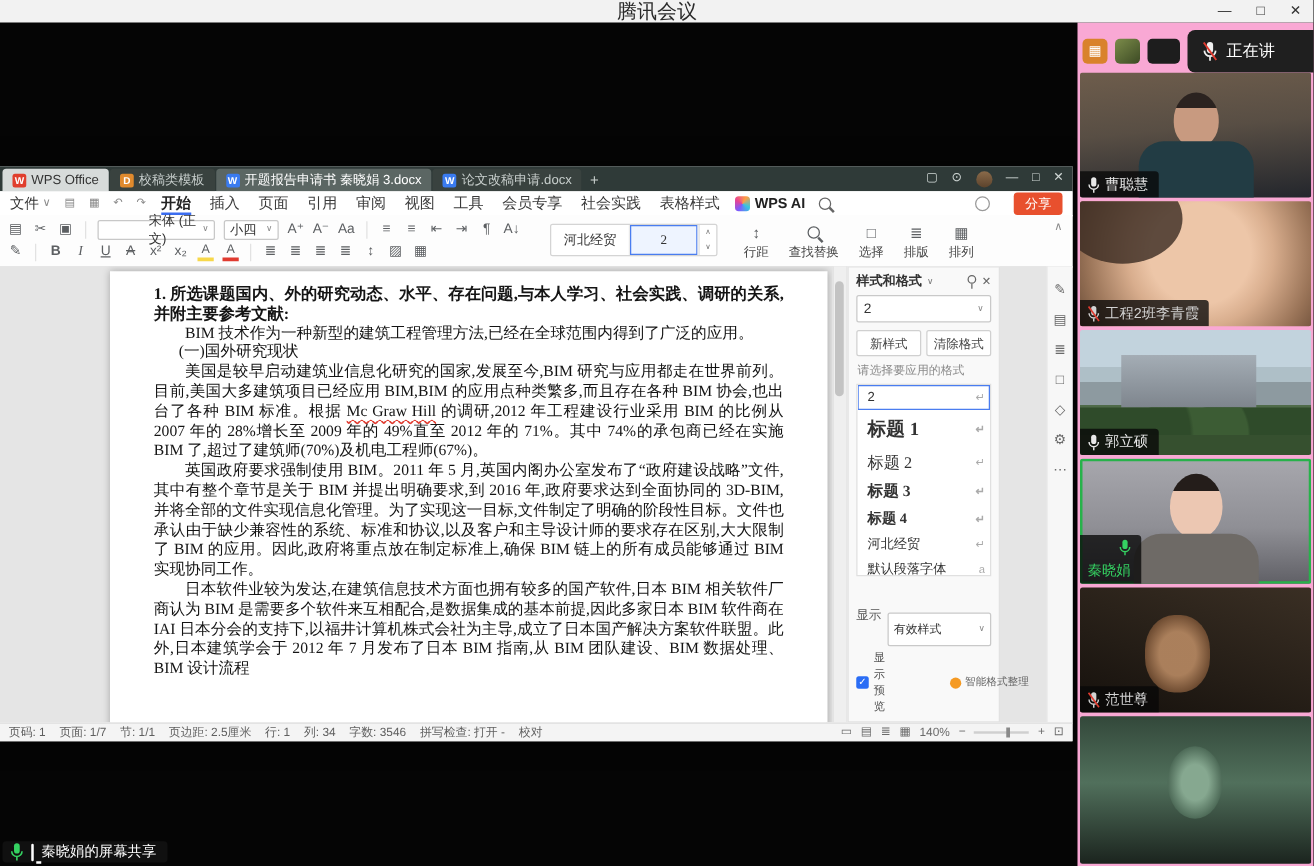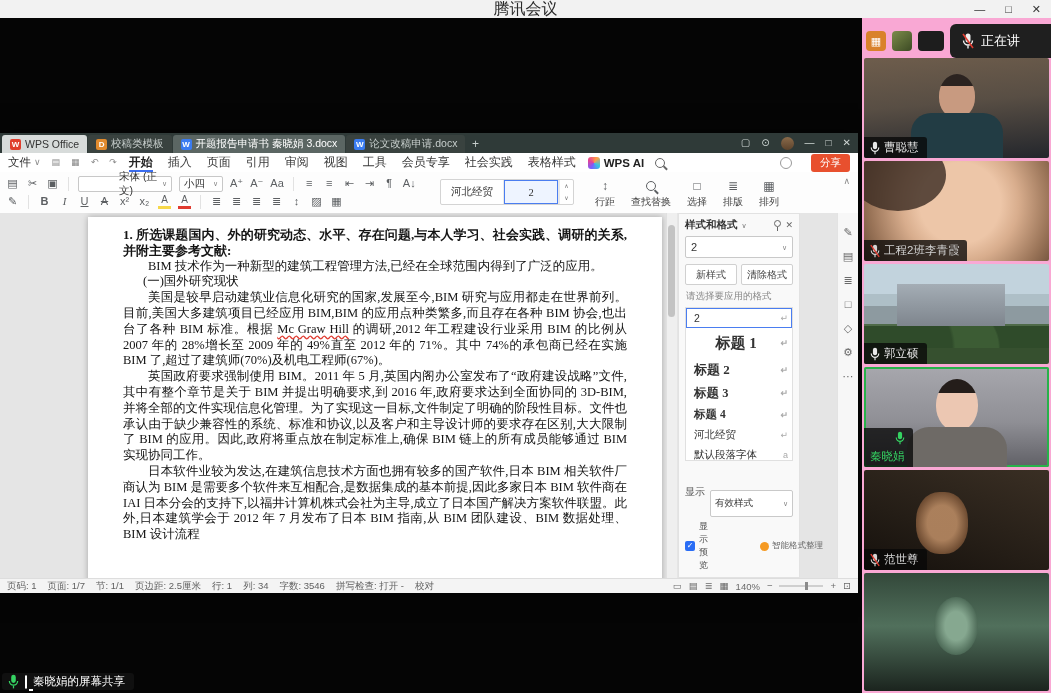--- a/index.html
+++ b/index.html
@@ -160,22 +160,22 @@
            display:flex;align-items:center;justify-content:space-between;padding:0 5px;font-size:11px;color:#333;}
   .spbtns{display:flex;gap:4px;margin:4px 6px 1px;}
   .spbtn{flex:1;height:19px;border:1px solid #d0d0d0;background:#fff;font-size:10px;color:#444;
          display:flex;align-items:center;justify-content:center;border-radius:2px;white-space:nowrap;}
   .spprompt{margin:4px 7px 2px;font-size:9.5px;color:#8a8a8a;white-space:nowrap;}
   #style-list{flex:1;margin:2px 6px;background:#fff;border:1px solid #e0e0e0;overflow:hidden;}
   .sitem{position:relative;display:flex;align-items:center;padding:0 14px 0 8px;height:20px;color:#333;
          font-size:10.5px;white-space:nowrap;}
   .sitem .mk{position:absolute;right:4px;color:#aaa;font-size:9px;}
   .sitem.boxed{box-shadow:inset 0 0 0 1px #4a7df0;}
-  .k-h1{justify-content:center;font-family:"Liberation Serif",serif;font-weight:bold;font-size:15px;height:30px;padding-right:14px;}
-  .k-h2{font-family:"Liberation Serif",serif;font-weight:bold;font-size:13px;height:24px;}
+  .k-h1{font-family:"Liberation Serif",serif;font-weight:bold;font-size:15px;height:30px;padding-right:14px;}
+  .k-h2{font-family:"Liberation Serif",serif;font-weight:normal;font-size:13px;height:24px;}
   .k-h3{font-family:"Liberation Serif",serif;font-weight:bold;font-size:12.5px;height:22px;}
   .k-h4{font-family:"Liberation Serif",serif;font-weight:bold;font-size:11.5px;height:21px;}
   .spfoot{padding:3px 6px 2px;display:flex;align-items:center;gap:5px;font-size:10px;color:#555;}
   .spsel{flex:1;height:17px;border:1px solid #c9c9c9;background:#fff;border-radius:2px;display:flex;
          align-items:center;justify-content:space-between;padding:4px 4px;font-size:9.5px;color:#333;margin-top:24px;}
   .spfoot2{padding:1px 6px 5px;display:flex;align-items:center;gap:4px;font-size:9px;color:#555;}
   .cb{width:10px;height:10px;background:#2a6df5;border-radius:2px;color:#fff;font-size:8px;
       display:flex;align-items:center;justify-content:center;flex:0 0 auto;}
   .smart{margin-left:auto;display:flex;align-items:center;gap:3px;color:#666;font-size:8.5px;white-space:nowrap;padding-left:48px;}
   .smart .dot{width:9px;height:9px;border-radius:50%;background:#f59a23;flex:0 0 auto;}

